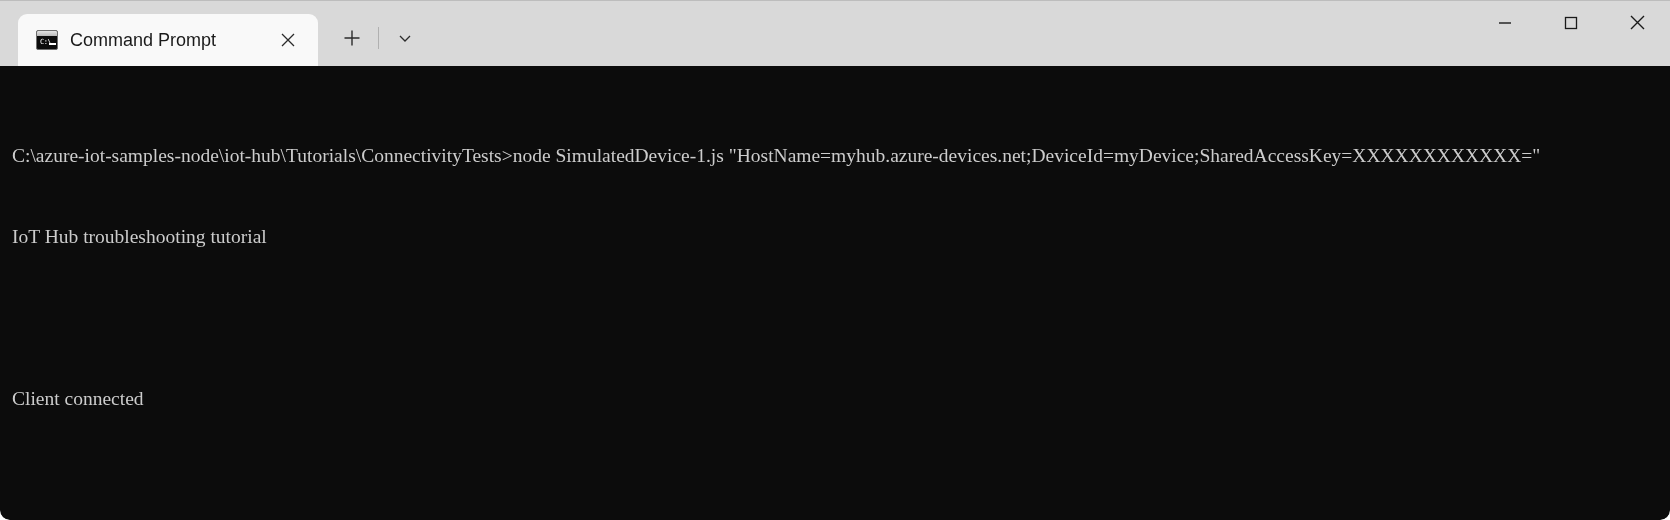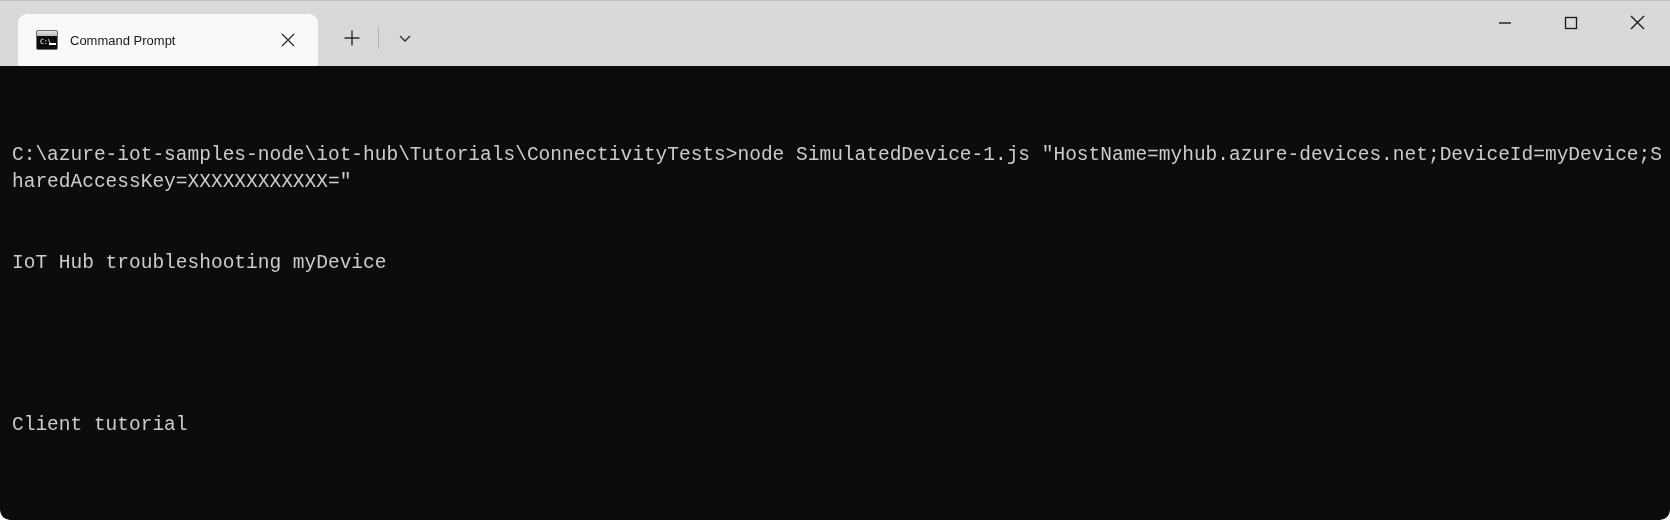--- a/index.html
+++ b/index.html
@@ -94,21 +94,21 @@
   .tab-icon .cursorbar {
     position: absolute;
     left: 12px;
     top: 12px;
     width: 7px;
     height: 2px;
     background: #ffffff;
   }
 
   .tab-title {
-    font-size: 13px;
+    font-size: 18px;
     color: #1a1a1a;
     font-family: "Liberation Sans", sans-serif;
     white-space: nowrap;
     flex: 1 1 auto;
   }
 
   .tab-close {
     width: 32px;
     height: 32px;
     display: flex;
@@ -162,21 +162,21 @@
     align-items: center;
     justify-content: center;
     flex: 0 0 auto;
   }
 
   
   .terminal {
     flex: 1 1 auto;
     background: #0c0c0c;
     color: #cccccc;
-    font-family: Liberation Mono, monospace;
+    font-family: Liberation Serif, serif;
     font-size: 19.5px;
     line-height: 27px;
     padding: 22px 0 0 12px;
     box-sizing: border-box;
     white-space: pre-wrap;
     word-break: break-all;
     overflow: hidden;
     border-radius: 0 0 9px 9px;
     letter-spacing: 0px;
   }
@@ -241,20 +241,20 @@
       <div class="wincontrol">
         <svg width="19" height="19" viewBox="0 0 19 19">
           <path d="M3 3 L16 16 M16 3 L3 16" stroke="#1a1a1a" stroke-width="1.4" fill="none"></path>
         </svg>
       </div>
     </div>
   </div>
 
   <div class="terminal">
     <div class="term-line">C:\azure-iot-samples-node\iot-hub\Tutorials\ConnectivityTests&gt;node SimulatedDevice-1.js "HostName=myhub.azure-devices.net;DeviceId=myDevice;SharedAccessKey=XXXXXXXXXXXX="</div>
-    <div class="term-line">IoT Hub troubleshooting myDevice</div>
+    <div class="term-line">IoT Hub troubleshooting tutorial</div>
     <div class="term-line blank"></div>
-    <div class="term-line">Client tutorial</div>
+    <div class="term-line">Client connected</div>
     
     
   </div>
 
 </div>
 
 </body></html>

